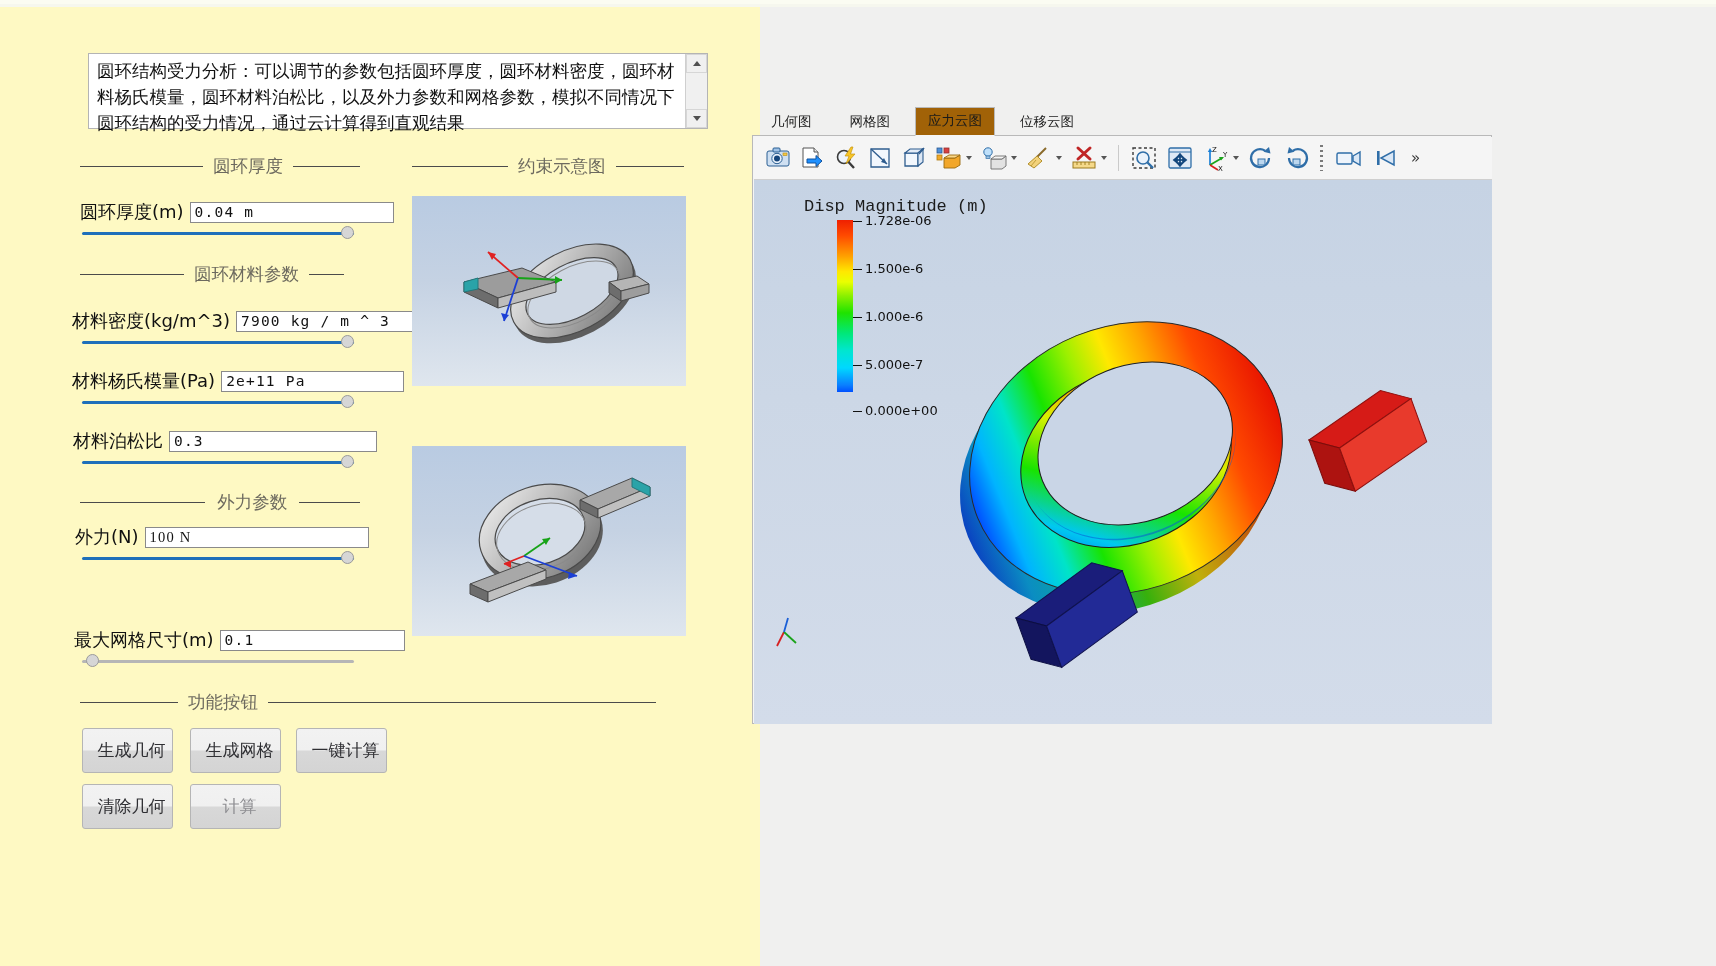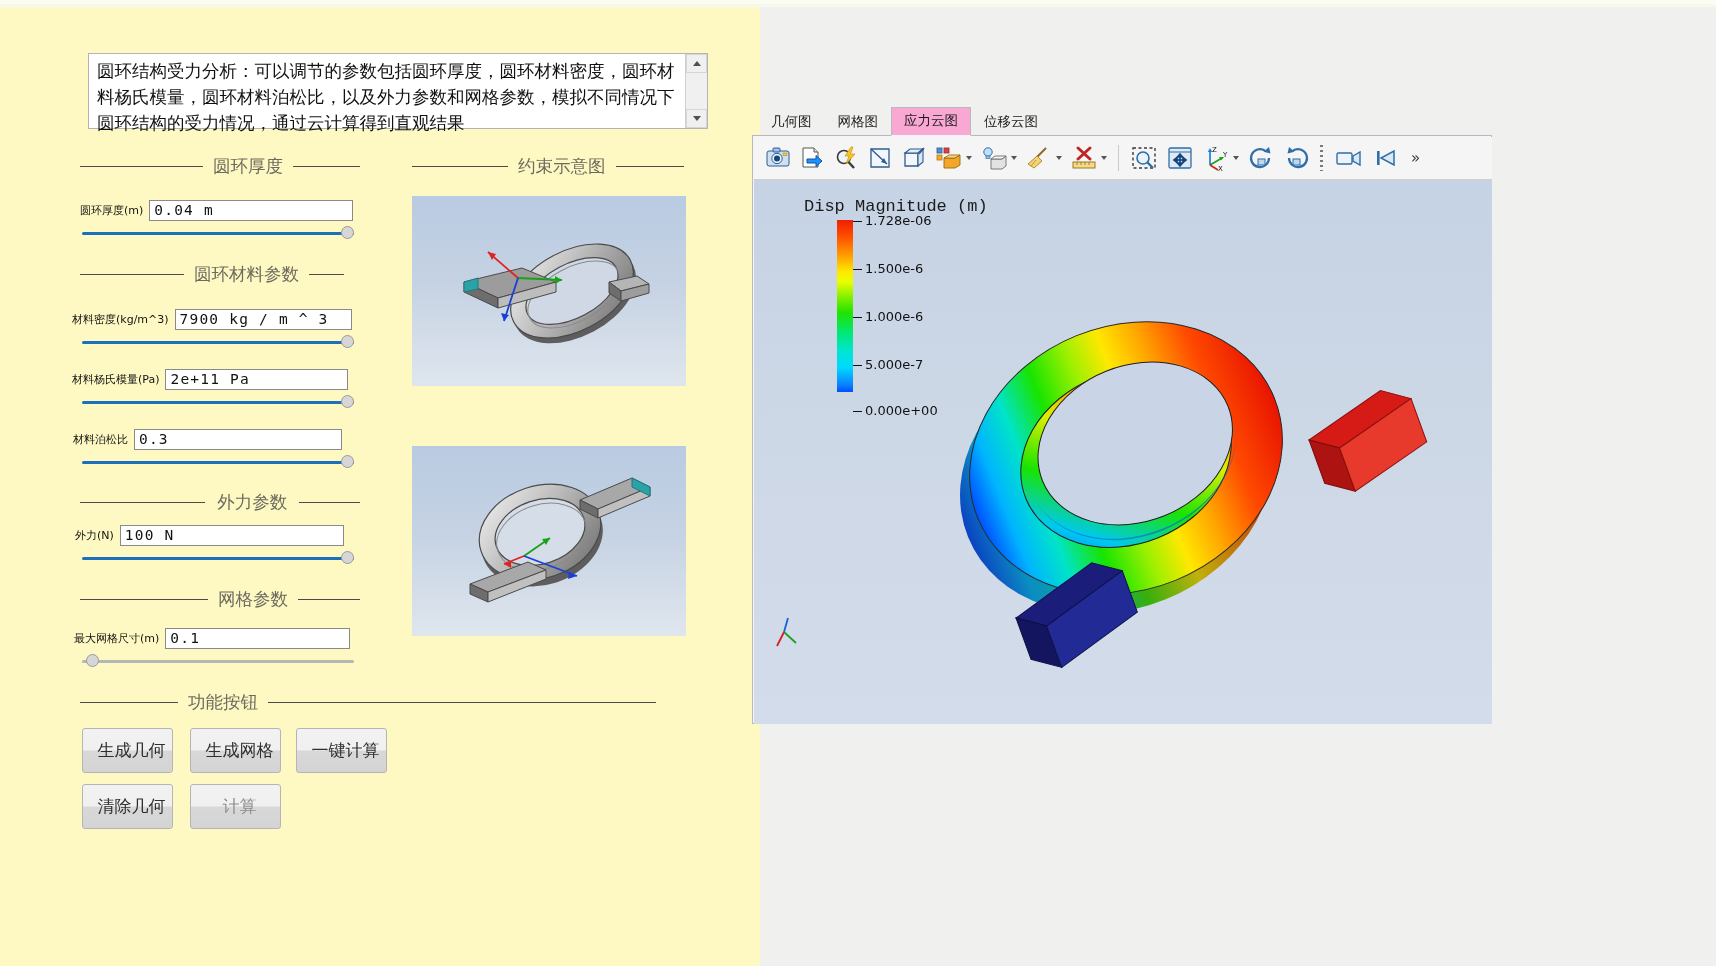--- a/index.html
+++ b/index.html
@@ -45,21 +45,21 @@
     position:absolute; display:flex; align-items:center; gap:10px;
     color:#6b6b62; font-size:17px; white-space:nowrap;
     font-family:"DejaVu Sans","Liberation Sans",sans-serif;
   }
   .section .rule { height:1px; background:#4b4b4b; }
   .section .stitle { color:#6d6a5f; font-size:17.5px; }
 
   .param { position:absolute; }
   .param-row { display:flex; align-items:center; gap:6px; }
   .param-label {
-    font-size:11px; color:#111; white-space:nowrap;
+    font-size:18px; color:#111; white-space:nowrap;
     font-family:"DejaVu Sans","Liberation Sans",sans-serif;
   }
   .param-input {
     height:21px; background:#fff; border:1px solid #8a8a8a; box-sizing:border-box;
     font-family:"DejaVu Sans Mono","Liberation Mono",monospace;
     font-size:14.5px; color:#111; padding:0 4px; line-height:19px;
     letter-spacing:1.2px; outline:none;
   }
   .slider { position:absolute; height:14px; }
   .slider .track-full { position:absolute; left:0; top:6px; height:3px; background:#1e6fba; border-radius:2px; }
@@ -82,27 +82,27 @@
 
   
   .preview {
     position:absolute; background:linear-gradient(to bottom,#b9cbe2 0%,#c5d2e3 45%,#dfe6ee 100%);
     border:0;
   }
   .preview svg { display:block; }
 
   
   #viewer { position:absolute; left:752px; top:110px; width:740px; height:614px; }
-  .tabs { position:absolute; left:0; top:0; height:26px; display:flex; align-items:flex-end; gap:0px; }
+  .tabs { position:absolute; left:0; top:0; height:26px; display:flex; align-items:flex-end; gap:12px; }
   .tab {
     font-size:13.5px; color:#1a1a1a; padding:4px 12px 5px 12px; cursor:pointer;
     border:1px solid transparent; border-bottom:none; background:transparent;
     font-family:"DejaVu Sans","Liberation Sans",sans-serif;
   }
-  .tab.active { background:#f9a8d4; border:1px solid #b9b9b9; border-bottom:1px solid #f5f5f5; position:relative; z-index:3; }
+  .tab.active { background:#a16207; border:1px solid #b9b9b9; border-bottom:1px solid #f5f5f5; position:relative; z-index:3; }
 
   .viewer-frame {
     position:absolute; left:0; top:25px; width:740px; height:589px;
     background:#f5f5f5; border:1px solid #b9b9b9; box-sizing:border-box;
   }
   .toolbar {
     position:absolute; left:1px; top:1px; width:738px; height:43px;
     background:#f5f5f5; border-bottom:1px solid #cfcfcf; box-sizing:border-box;
     display:flex; align-items:center; padding-left:8px; gap:2px;
   }
@@ -214,33 +214,28 @@
 
   <div class="section" style="left:80px; top:483px; width:280px;gap:12px;">
     <div class="rule" style="width:140px;"></div>
     <div class="stitle">外力参数</div>
     <div class="rule" style="width:68px;"></div>
   </div>
 
   <div class="param" style="left:75px; top:518px;">
     <div class="param-row">
       <span class="param-label">外力(N)</span>
-      <span class="param-input" style="width:224px;">100 N</span>
+      <span class="param-input" style="width:224px;font-family:Liberation Serif, serif;">100 N</span>
     </div>
     <div class="slider" style="left:7px; top:26px; width:272px;">
       <div class="track-full" style="width:272px;"></div>
       <div class="knob" style="left:259px;"></div>
     </div>
   </div>
 
-  <div class="section" style="left:80px; top:580px; width:280px;">
-    <div class="rule" style="width:140px;"></div>
-    <div class="stitle">网格参数</div>
-    <div class="rule" style="width:68px;"></div>
-  </div>
 
   <div class="param" style="left:74px; top:621px;">
     <div class="param-row">
       <span class="param-label">最大网格尺寸(m)</span>
       <span class="param-input" style="width:185px;">0.1</span>
     </div>
     <div class="slider" style="left:8px; top:26px; width:272px;">
       <div class="track-gray" style="width:272px;"></div>
       <div class="knob" style="left:4px;"></div>
     </div>

